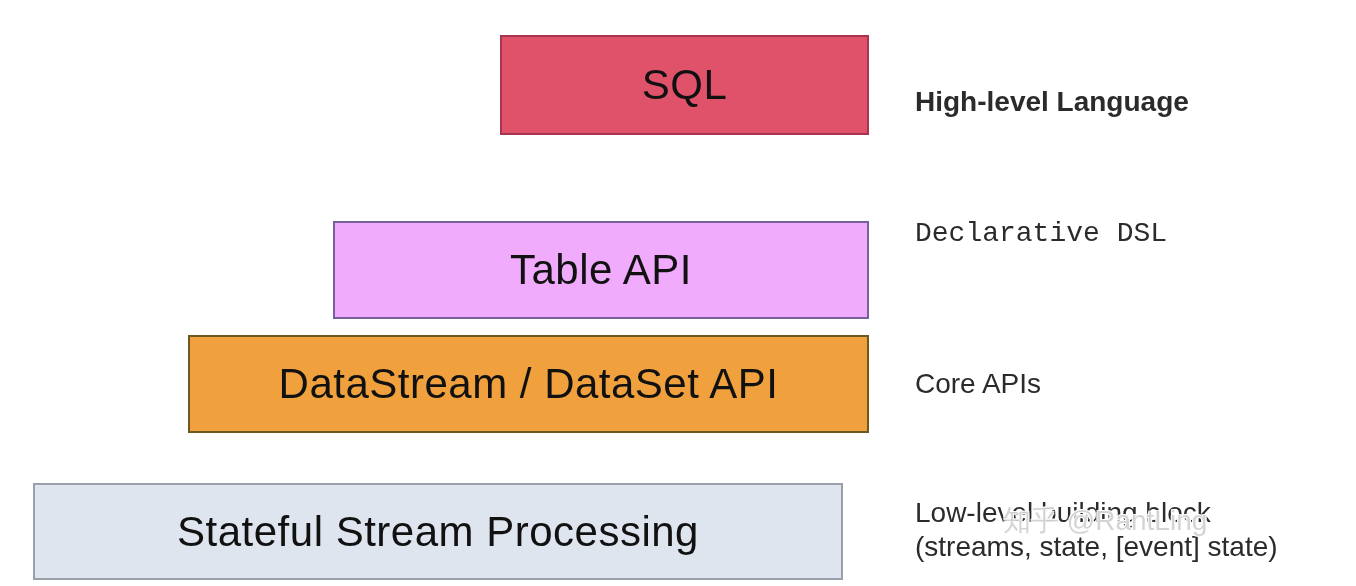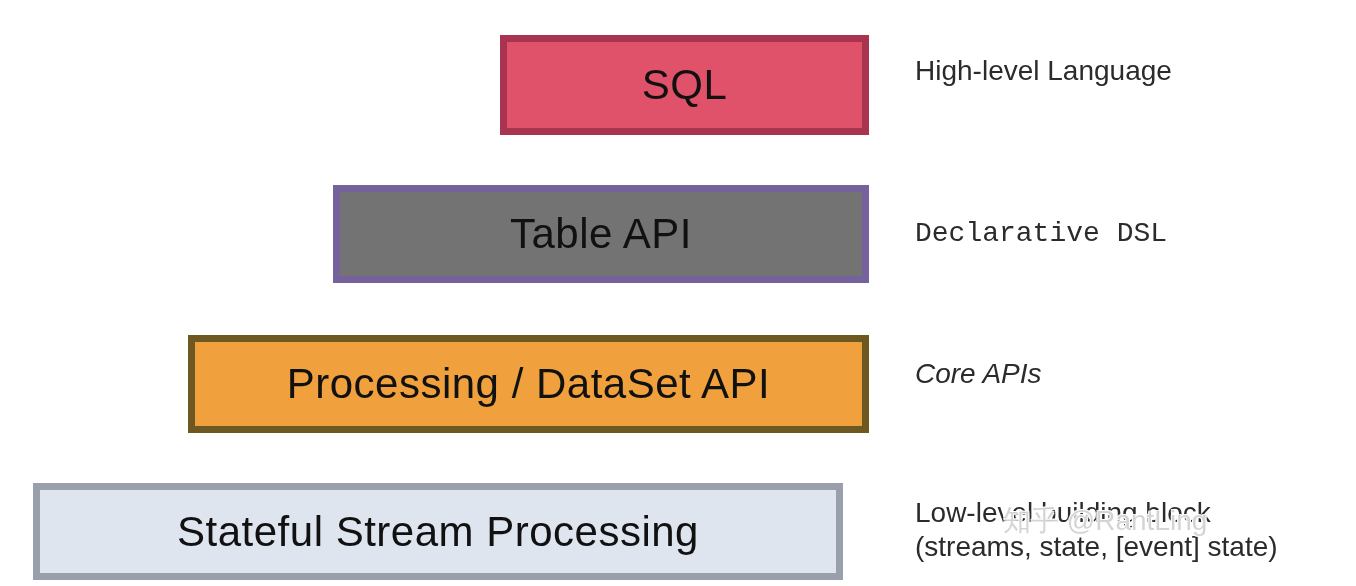--- a/index.html
+++ b/index.html
@@ -11,21 +11,21 @@
   .canvas {
     position: relative;
     width: 1356px;
     height: 586px;
     background: #ffffff;
     overflow: hidden;
   }
   .layer-box {
     position: absolute;
     box-sizing: border-box;
-    border: 7px solid #fca5a5;
+    border: 2px solid #fca5a5;
     display: flex;
     align-items: center;
     justify-content: center;
     font-size: 42px;
     color: #111111;
     letter-spacing: 0.5px;
     white-space: nowrap;
   }
   .annotation {
     position: absolute;
@@ -37,23 +37,23 @@
     line-height: 1.22;
     color: #2b2b2b;
     white-space: nowrap;
   }
   
   .pos-sql        { top: 35px;  left: 500px; width: 369px; height: 100px; }
   .pos-table      { top: 185px; left: 333px; width: 536px; height: 98px;  }
   .pos-datastream { top: 335px; left: 188px; width: 681px; height: 98px;  }
   .pos-stateful   { top: 483px; left: 33px;  width: 810px; height: 97px;  }
 
-  .ann-sql        { top: 21px;  height: 100px; }
+  .ann-sql        { top: 52px;  height: 100px; font-weight: bold; }
   .ann-table      { top: 185px; height: 98px; font-family: Liberation Mono, monospace;  }
-  .ann-datastream { top: 325px; height: 98px; font-style: italic;  }
+  .ann-datastream { top: 335px; height: 98px;  }
   .ann-stateful   { top: 480px; height: 100px; }
 
   .watermark {
     position: absolute;
     left: 1003px;
     top: 502px;
     font-size: 28px;
     color: rgba(185, 185, 185, 0.62);
     text-shadow:
       -1px -1px 0 rgba(255,255,255,0.9),
@@ -70,29 +70,29 @@
 
 <div class="canvas">
 
   <div class="layer-box pos-sql" style="background-color: rgb(224, 81, 106); border-color: rgb(169, 52, 79);">
     <span>SQL</span>
   </div>
   <div class="annotation ann-sql">
     <span>High-level Language</span>
   </div>
 
-  <div class="layer-box pos-table" style="background-color: #737373; border-color: rgb(117, 97, 156);">
+  <div class="layer-box pos-table" style="background-color: #f0abfc; border-color: rgb(117, 97, 156); margin-top: 36px;">
     <span>Table API</span>
   </div>
   <div class="annotation ann-table">
     <span>Declarative DSL</span>
   </div>
 
   <div class="layer-box pos-datastream" style="background-color: rgb(240, 161, 61); border-color: rgb(110, 88, 34);">
-    <span>Processing / DataSet API</span>
+    <span>DataStream / DataSet API</span>
   </div>
   <div class="annotation ann-datastream">
     <span>Core APIs</span>
   </div>
 
   <div class="layer-box pos-stateful" style="background-color: rgb(223, 229, 239); border-color: rgb(153, 160, 171);">
     <span>Stateful Stream Processing</span>
   </div>
   <div class="annotation ann-stateful">
     <span>Low-level building block</span>

